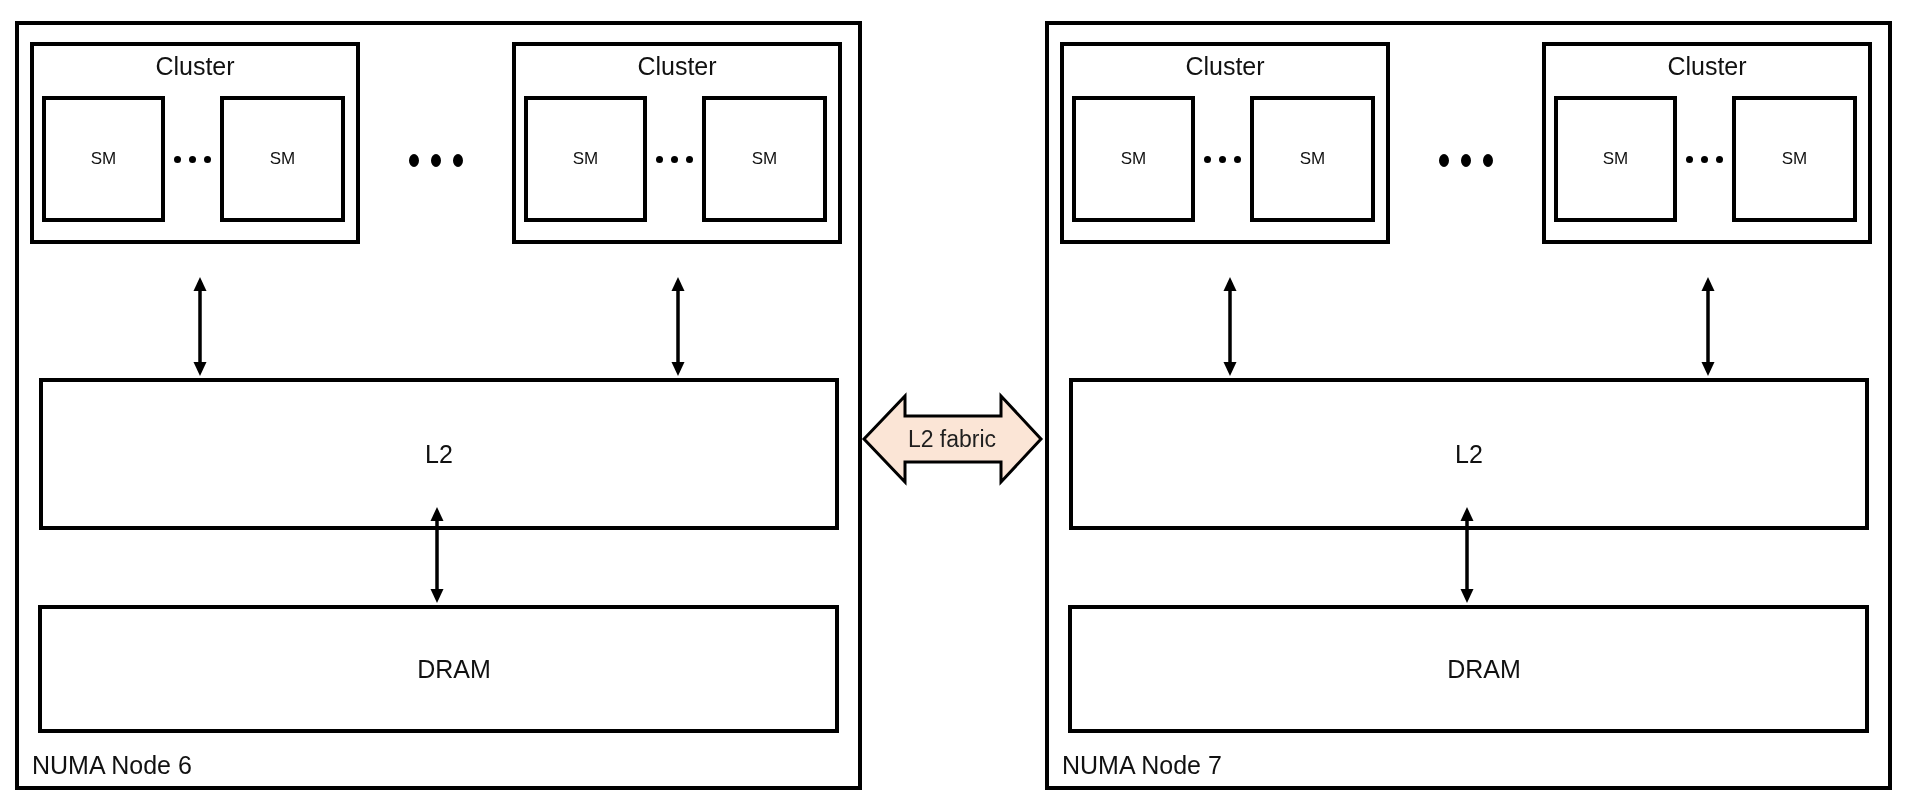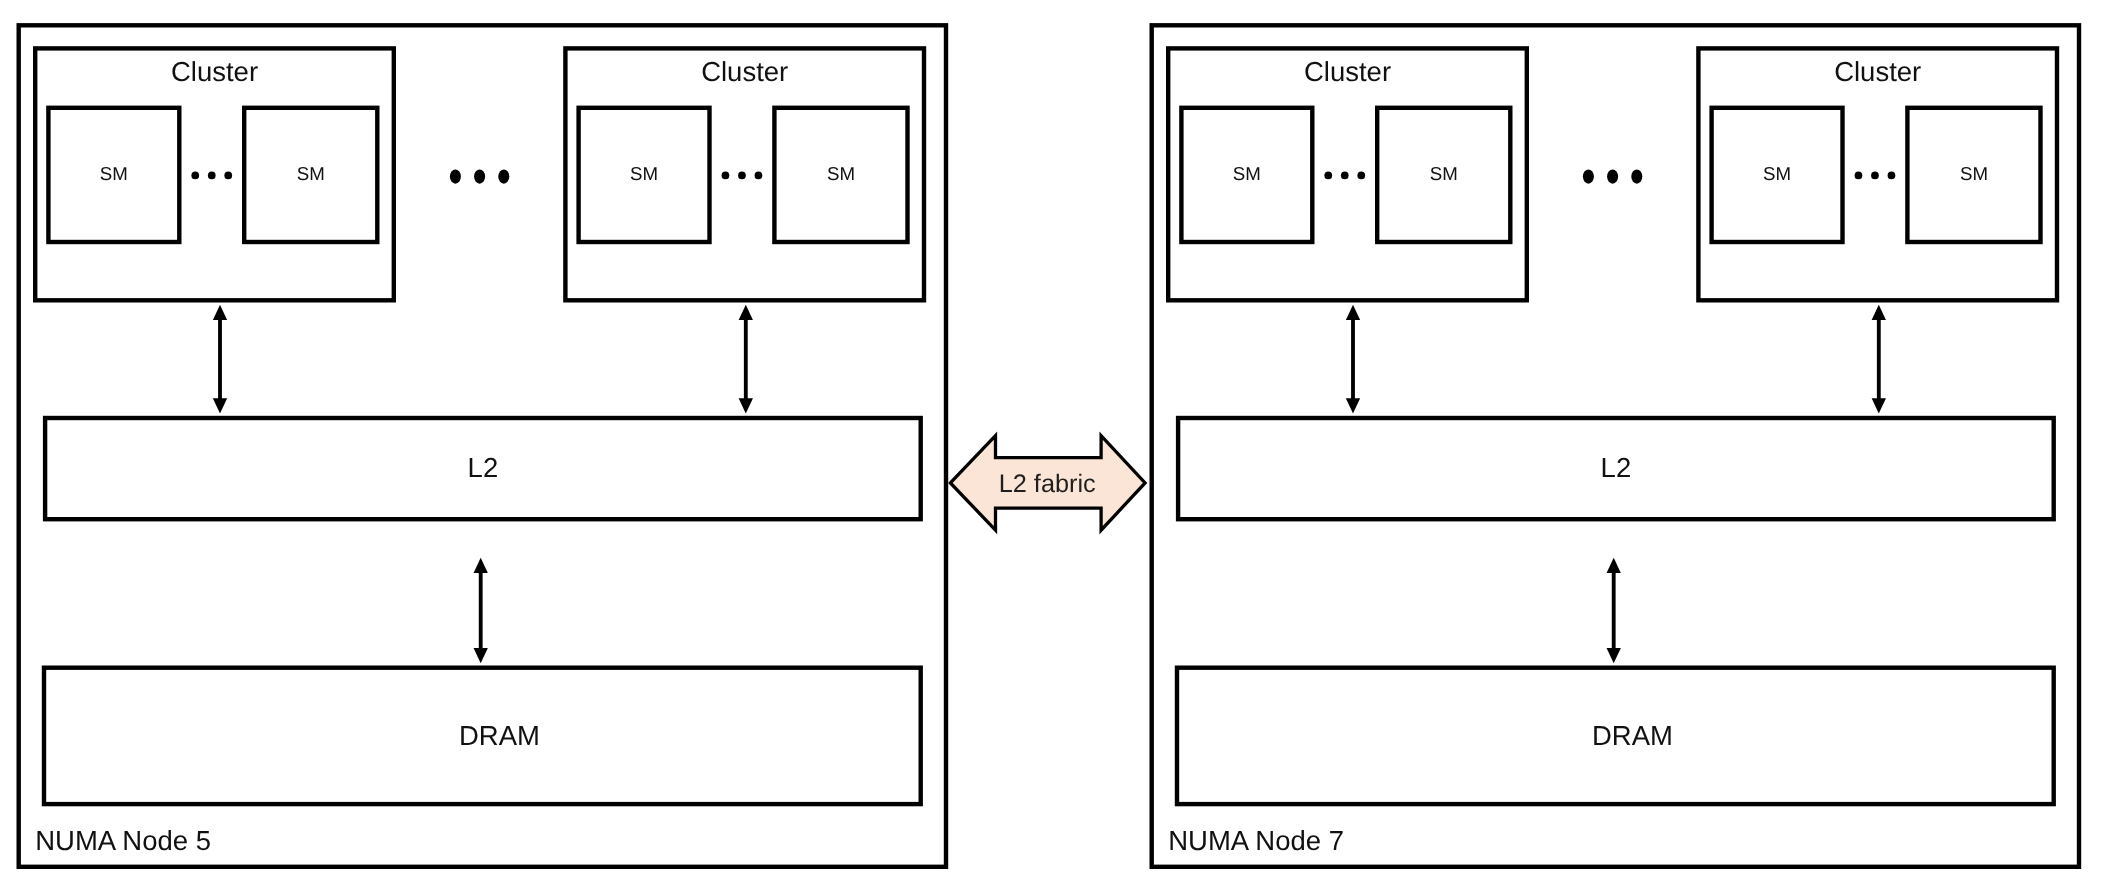--- a/index.html
+++ b/index.html
@@ -18,21 +18,21 @@
     top: 21px;
     width: 847px;
     height: 769px;
     border: 4px solid #000;
     background: #fff;
   }
   .cluster {
     position: absolute;
     top: 17px;
     width: 330px;
-    height: 233px;
+    height: 202px;
     border: 4px solid #000;
     background: #fff;
     padding-left: 24px;
   }
   .cluster-title {
     position: absolute;
     top: 6px;
     left: 0;
     width: 100%;
     text-align: center;
@@ -68,21 +68,21 @@
   .bar {
     position: absolute;
     border: 4px solid #000;
     background: #fff;
     display: flex;
     align-items: center;
     justify-content: center;
     font-size: 25px;
     color: #111;
   }
-  .l2-bar   { left: 20px; top: 353px; width: 800px; height: 96px; }
+  .l2-bar   { left: 20px; top: 353px; width: 800px; height: 152px; }
   .dram-bar { left: 19px; top: 580px; width: 801px; height: 128px; padding-left: 31px; }
   .node-label {
     position: absolute;
     left: 13px;
     bottom: 6px;
     font-size: 25px;
     color: #111;
   }
   .v-arrow { position: absolute; width: 22px; }
   .va-c1 { left: 170px; top: 252px; height: 99px; }
@@ -150,21 +150,21 @@
     <div class="bar l2-bar">L2</div>
 
     <svg class="v-arrow va-l2" viewBox="0 0 22 96">
       <line x1="11" y1="11" x2="11" y2="85" stroke="#000" stroke-width="3.5"></line>
       <polygon points="11,0 4.5,14 17.5,14" fill="#000"></polygon>
       <polygon points="11,96 4.5,82 17.5,82" fill="#000"></polygon>
     </svg>
 
     <div class="bar dram-bar">DRAM</div>
 
-    <div class="node-label">NUMA Node 5</div>
+    <div class="node-label">NUMA Node 6</div>
   </section>
 
   <section class="node" style="left:1045px">
 
     <div class="cluster" style="left:11px">
       <div class="cluster-title">Cluster</div>
       <div class="sm sm-left">SM</div>
       <div class="dots dots-sm" aria-label="ellipsis (more items)">
           <i></i>
           <i></i>

